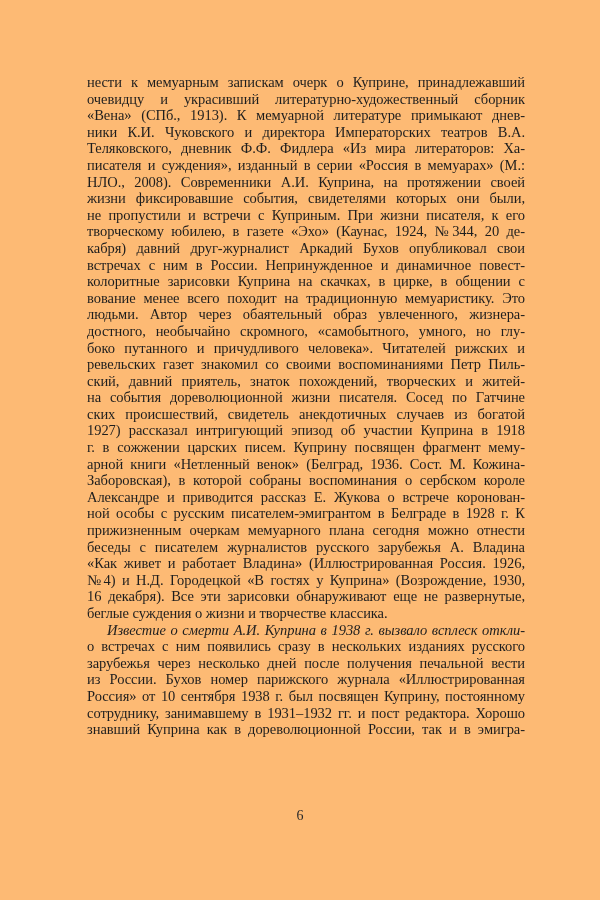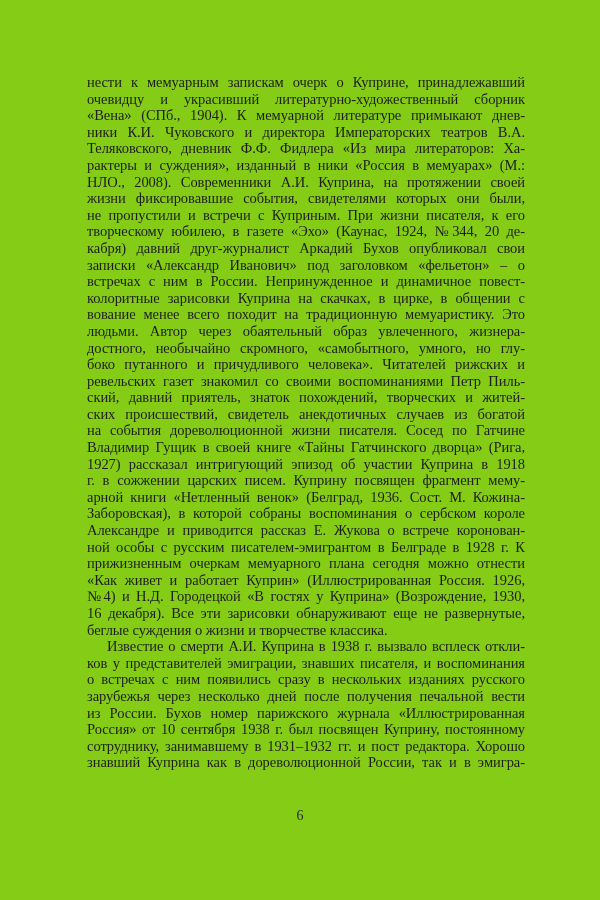--- a/index.html
+++ b/index.html
@@ -5,21 +5,21 @@
   html, body {
     margin: 0;
     padding: 0;
     background: #e8e8e8;
   }
   .page {
     position: relative;
     width: 600px;
     height: 900px;
     margin: 0 auto;
-    background: #84cc16;
+    background: #fdba74;
     font-family: "Liberation Serif", "DejaVu Serif", serif;
     color: #1e1e1e;
     overflow: hidden;
   }
   .text-block {
     position: absolute;
     left: 87px;
     top: 74px;
     width: 438px;
     font-size: 14.5px;
@@ -32,75 +32,74 @@
     text-align-last: justify;
     height: 16.6px;
     overflow: hidden;
     white-space: normal;
   }
   .line.last-short {
     text-align-last: left;
   }
   .line.first-indent {
     text-indent: 20px;
+    font-style: italic;
   }
   .page-number {
     position: absolute;
     top: 808px;
     left: 0;
     width: 600px;
     text-align: center;
     font-size: 14px;
     color: #2a2a2a;
   }
 </style>
 </head>
 <body>
 
 <div class="page">
   <div class="text-block">
       <div class="para">
         <div class="line">нести к мемуарным запискам очерк о Куприне, принадлежавший</div>
         <div class="line">очевидцу и украсивший литературно-художественный сборник</div>
-        <div class="line">«Вена» (СПб., 1904). К мемуарной литературе примыкают днев-</div>
+        <div class="line">«Вена» (СПб., 1913). К мемуарной литературе примыкают днев-</div>
         <div class="line">ники К.И. Чуковского и директора Императорских театров В.А.</div>
         <div class="line">Теляковского, дневник Ф.Ф. Фидлера «Из мира литераторов: Ха-</div>
-        <div class="line">рактеры и суждения», изданный в ники «Россия в мемуарах» (М.:</div>
+        <div class="line">писателя и суждения», изданный в серии «Россия в мемуарах» (М.:</div>
         <div class="line">НЛО., 2008). Современники А.И. Куприна, на протяжении своей</div>
         <div class="line">жизни фиксировавшие события, свидетелями которых они были,</div>
         <div class="line">не пропустили и встречи с Куприным. При жизни писателя, к его</div>
         <div class="line">творческому юбилею, в газете «Эхо» (Каунас, 1924, №344, 20 де-</div>
         <div class="line">кабря) давний друг-журналист Аркадий Бухов опубликовал свои</div>
-        <div class="line">записки «Александр Иванович» под заголовком «фельетон» – о</div>
         <div class="line">встречах с ним в России. Непринужденное и динамичное повест-</div>
         <div class="line">колоритные зарисовки Куприна на скачках, в цирке, в общении с</div>
         <div class="line">вование менее всего походит на традиционную мемуаристику. Это</div>
         <div class="line">людьми. Автор через обаятельный образ увлеченного, жизнера-</div>
         <div class="line">достного, необычайно скромного, «самобытного, умного, но глу-</div>
         <div class="line">боко путанного и причудливого человека». Читателей рижских и</div>
         <div class="line">ревельских газет знакомил со своими воспоминаниями Петр Пиль-</div>
         <div class="line">ский, давний приятель, знаток похождений, творческих и житей-</div>
+        <div class="line">на события дореволюционной жизни писателя. Сосед по Гатчине</div>
         <div class="line">ских происшествий, свидетель анекдотичных случаев из богатой</div>
-        <div class="line">на события дореволюционной жизни писателя. Сосед по Гатчине</div>
-        <div class="line">Владимир Гущик в своей книге «Тайны Гатчинского дворца» (Рига,</div>
         <div class="line">1927) рассказал интригующий эпизод об участии Куприна в 1918</div>
         <div class="line">г. в сожжении царских писем. Куприну посвящен фрагмент мему-</div>
         <div class="line">арной книги «Нетленный венок» (Белград, 1936. Сост. М. Кожина-</div>
         <div class="line">Заборовская), в которой собраны воспоминания о сербском короле</div>
         <div class="line">Александре и приводится рассказ Е. Жукова о встрече коронован-</div>
         <div class="line">ной особы с русским писателем-эмигрантом в Белграде в 1928 г. К</div>
         <div class="line">прижизненным очеркам мемуарного плана сегодня можно отнести</div>
-        <div class="line">«Как живет и работает Куприн» (Иллюстрированная Россия. 1926,</div>
+        <div class="line">беседы с писателем журналистов русского зарубежья А. Владина</div>
+        <div class="line">«Как живет и работает Владина» (Иллюстрированная Россия. 1926,</div>
         <div class="line">№4) и Н.Д. Городецкой «В гостях у Куприна» (Возрождение, 1930,</div>
         <div class="line">16 декабря). Все эти зарисовки обнаруживают еще не развернутые,</div>
         <div class="line last-short">беглые суждения о жизни и творчестве классика.</div>
       </div>
       <div class="para">
         <div class="line first-indent">Известие о смерти А.И. Куприна в 1938 г. вызвало всплеск откли-</div>
-        <div class="line">ков у представителей эмиграции, знавших писателя, и воспоминания</div>
         <div class="line">о встречах с ним появились сразу в нескольких изданиях русского</div>
         <div class="line">зарубежья через несколько дней после получения печальной вести</div>
         <div class="line">из России. Бухов номер парижского журнала «Иллюстрированная</div>
         <div class="line">Россия» от 10 сентября 1938 г. был посвящен Куприну, постоянному</div>
         <div class="line">сотруднику, занимавшему в 1931–1932 гг. и пост редактора. Хорошо</div>
         <div class="line">знавший Куприна как в дореволюционной России, так и в эмигра-</div>
       </div>
     </div>
   <div class="page-number">6</div>
 </div>

